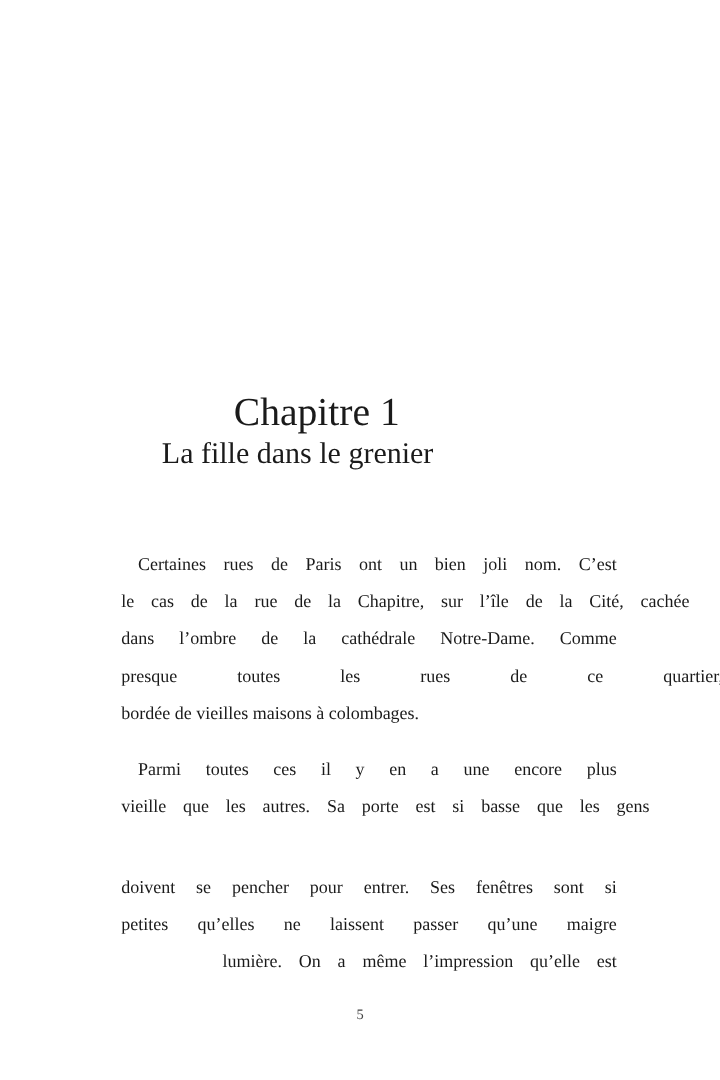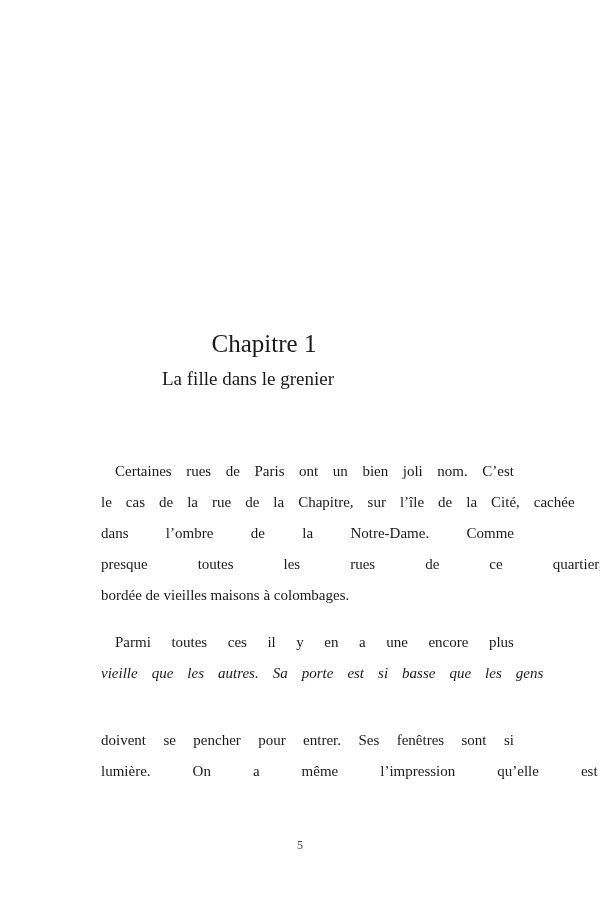--- a/index.html
+++ b/index.html
@@ -20,32 +20,32 @@
       left: 0; top: 0;
       width: 600px; height: 900px;
       background: #ffffff;
     }
     .chapter-title {
       position: absolute;
       top: 327px;
       left: 0;
       width: 528px;
       text-align: center;
-      font-size: 25px;
+      font-size: 33px;
       line-height: 34px;
       margin: 0;
       font-weight: normal;
     }
     .chapter-subtitle {
       position: absolute;
       top: 366px;
       left: 0;
       width: 496px;
       text-align: center;
-      font-size: 19px;
+      font-size: 25px;
       line-height: 26px;
       margin: 0;
       font-weight: normal;
     }
     .body-text {
       position: absolute;
       top: 456px;
       left: 87px;
       width: 427px;
       font-size: 15px;
@@ -120,20 +120,21 @@
             <span>Cité,</span>
             <span>cachée</span>
           </span>
         </span>
       <span class="line" style="white-space: normal;">
           <span style="display: flex; justify-content: space-between;">
             <span>dans</span>
             <span>l’ombre</span>
             <span>de</span>
             <span>la</span>
+            <span>cathédrale</span>
             <span>Notre-Dame.</span>
             <span>Comme</span>
           </span>
         </span>
       <span class="line" style="white-space: normal;">
           <span style="display: flex; justify-content: space-between; gap: 36px;">
             <span>presque</span>
             <span>toutes</span>
             <span>les</span>
             <span>rues</span>
@@ -156,21 +157,21 @@
             <span>il</span>
             <span>y</span>
             <span>en</span>
             <span>a</span>
             <span>une</span>
             <span>encore</span>
             <span>plus</span>
           </span>
         </span>
       <span class="line" style="white-space: normal;">
-          <span style="display: flex; justify-content: space-between; font-style: italic;">
+          <span style="display: flex; justify-content: space-between;">
             <span>vieille</span>
             <span>que</span>
             <span>les</span>
             <span>autres.</span>
             <span>Sa</span>
             <span>porte</span>
             <span>est</span>
             <span>si</span>
             <span>basse</span>
             <span>que</span>
@@ -185,21 +186,32 @@
             <span>pencher</span>
             <span>pour</span>
             <span>entrer.</span>
             <span>Ses</span>
             <span>fenêtres</span>
             <span>sont</span>
             <span>si</span>
           </span>
         </span>
       <span class="line" style="white-space: normal;">
-          <span style="display: flex; justify-content: space-between; gap: 28px;">
+          <span style="display: flex; justify-content: space-between;">
+            <span>petites</span>
+            <span>qu’elles</span>
+            <span>ne</span>
+            <span>laissent</span>
+            <span>passer</span>
+            <span>qu’une</span>
+            <span>maigre</span>
+          </span>
+        </span>
+      <span class="line" style="white-space: normal;">
+          <span style="display: flex; justify-content: flex-end;">
             <span>lumière.</span>
             <span>On</span>
             <span>a</span>
             <span>même</span>
             <span>l’impression</span>
             <span>qu’elle</span>
             <span>est</span>
           </span>
         </span>
     </div>

